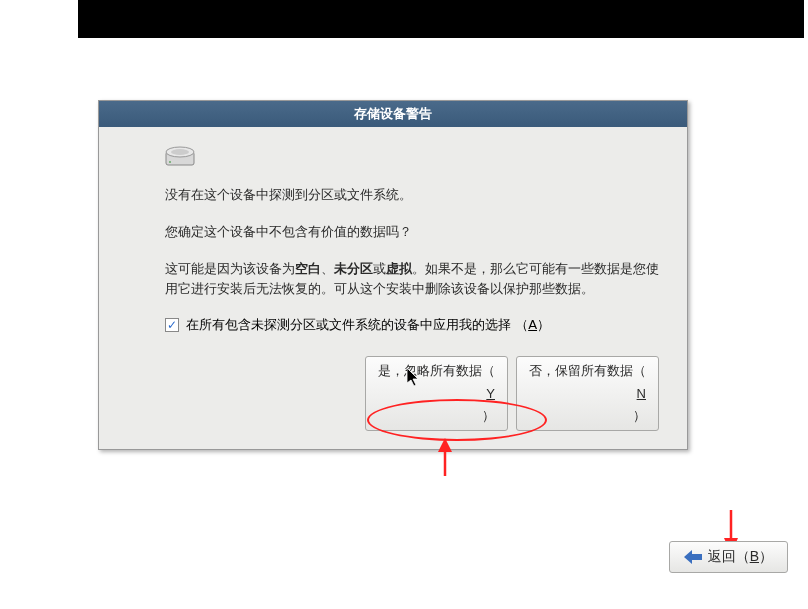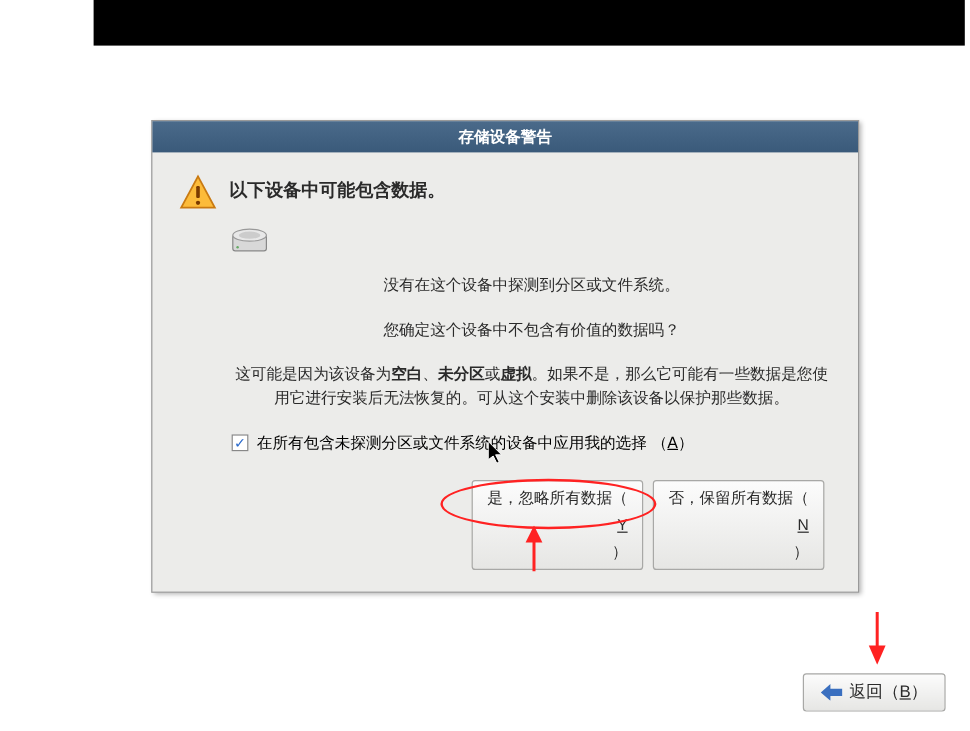--- a/index.html
+++ b/index.html
@@ -21,21 +21,20 @@
       background: #000;
     }
     .dialog {
       position: absolute;
       top: 100px;
       left: 98px;
       width: 590px;
       background: #ececea;
       border: 1px solid #999;
       box-shadow: 2px 2px 4px rgba(0,0,0,0.3);
-      margin-left: 28px;
     }
     .dialog-titlebar {
       background: linear-gradient(#4a6a8a, #3a5a7a);
       color: #fff;
       font-weight: bold;
       text-align: center;
       padding: 4px 0;
       font-size: 13px;
     }
     .dialog-body {
@@ -72,21 +71,21 @@
       color: #2a2a2a;
       font-size: 13px;
       margin-top: 1px;
     }
     .meta-size { display: inline-block; margin-right: 40px; }
     .body-text {
       margin-left: 44px;
       color: #2a2a2a;
       line-height: 1.6;
     }
-    .para { margin-bottom: 16px; text-align: center; }
+    .para { margin-bottom: 16px; }
     .bold { font-weight: bold; }
     .checkbox-row {
       margin-left: 44px;
       display: flex;
       align-items: center;
       gap: 7px;
       margin-bottom: 22px;
     }
     .checkbox {
       width: 14px;
@@ -132,21 +131,21 @@
       width: 180px;
       height: 42px;
     }
     .red-arrow {
       position: absolute;
       pointer-events: none;
     }
     .red-arrow svg { display: block; }
     .bottom-buttons {
       position: absolute;
-      bottom: 16px;
+      bottom: 36px;
       right: 20px;
       display: flex;
       gap: 16px;
     }
     .nav-btn {
       background: linear-gradient(#fcfcfc, #e6e6e4);
       border: 1px solid #a8a8a6;
       border-radius: 3px;
       padding: 6px 14px;
       font-size: 14px;
@@ -171,30 +170,20 @@
     }
   </style>
 </head>
 <body>
 
 <div class="black-banner"></div>
 
 <div class="dialog">
   <div class="dialog-titlebar">存储设备警告</div>
   <div class="dialog-body">
-    <div class="header-row">
-      <span class="warning-icon">
-        <svg width="32" height="32" viewBox="0 0 32 32">
-          <polygon points="16,2 30,28 2,28" fill="#fcbb3a" stroke="#c97a12" stroke-width="1.5"></polygon>
-          <rect x="14.5" y="10" width="3" height="10" fill="#7a3a00" rx="1"></rect>
-          <circle cx="16" cy="24" r="1.8" fill="#7a3a00"></circle>
-        </svg>
-      </span>
-      <div class="header-text">以下设备中可能包含数据。</div>
-    </div>
 
     <div class="device-row">
       <span class="hdd-icon">
         <svg width="30" height="22" viewBox="0 0 30 22">
           <rect x="1" y="7" width="28" height="13" rx="2" fill="#d8d8d8" stroke="#888"></rect>
           <ellipse cx="15" cy="7" rx="14" ry="5" fill="#e8e8e8" stroke="#999"></ellipse>
           <ellipse cx="15" cy="7" rx="9" ry="3" fill="#ccc"></ellipse>
           <circle cx="5" cy="17" r="1" fill="#6a6"></circle>
         </svg>
       </span>

